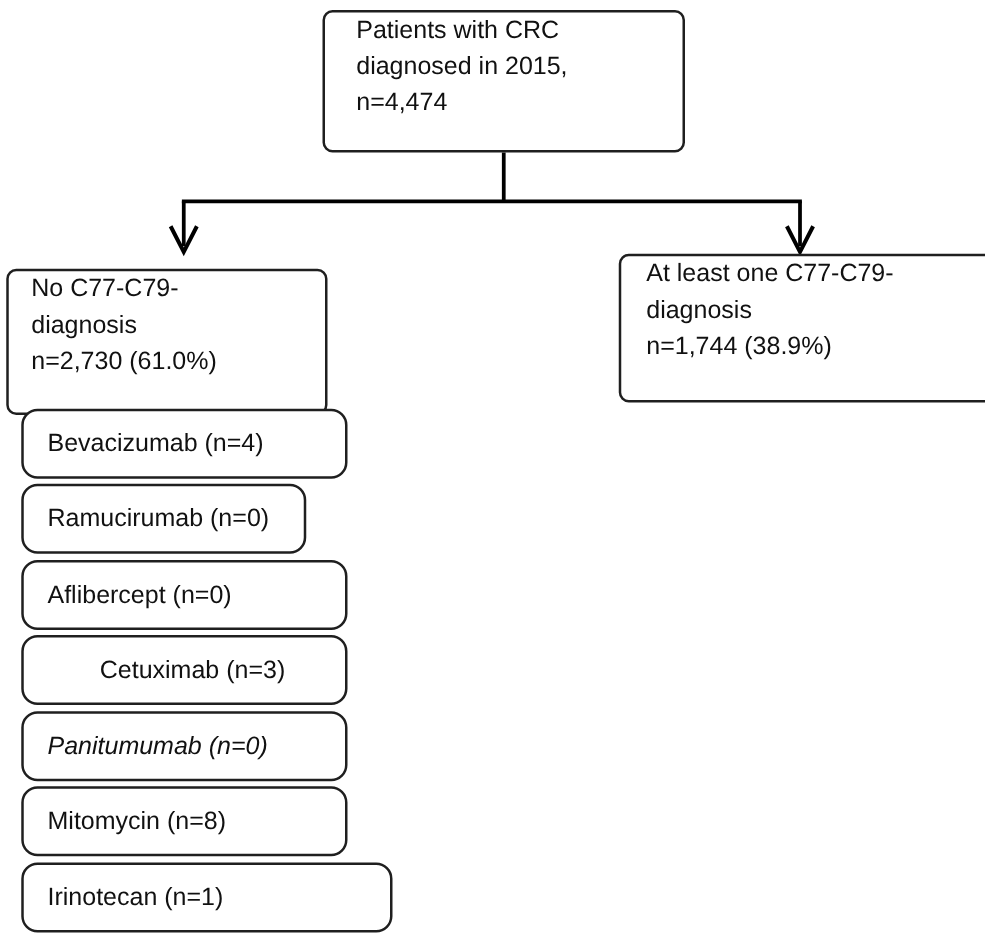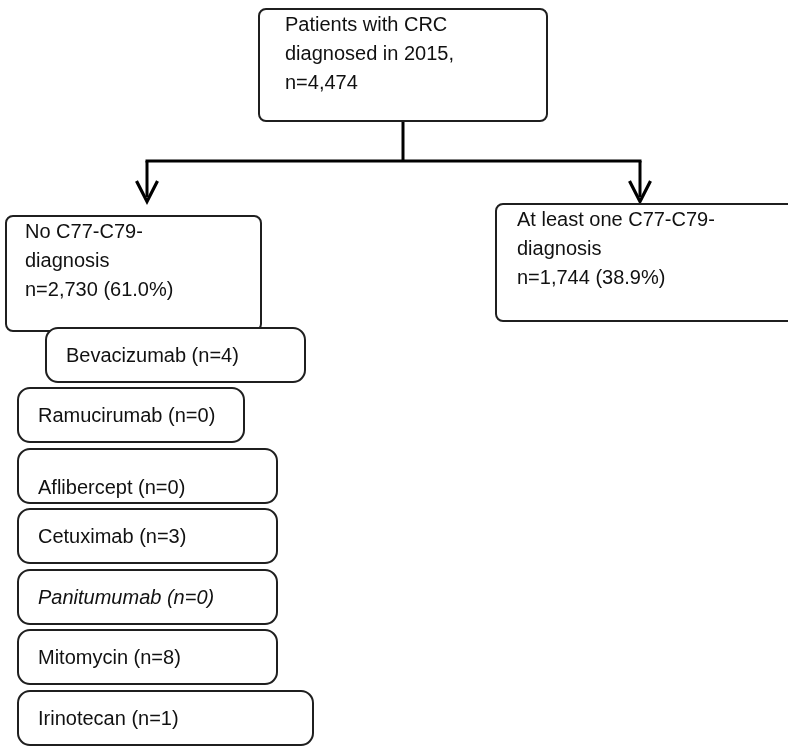--- a/index.html
+++ b/index.html
@@ -93,33 +93,33 @@
     <div class="line">diagnosis</div>
     <div class="line">n=2,730 (61.0%)</div>
   </div>
 
   <div class="box branch" style="left:495px; top:203px; width:304px; height:119px; padding-left:20px;">
     <div class="line">At least one C77-C79-</div>
     <div class="line">diagnosis</div>
     <div class="line">n=1,744 (38.9%)</div>
   </div>
 
-  <div class="box drug" style="left:17px; top:327px; width:261px; height:56px;margin-left:28px;">
+  <div class="box drug" style="left:17px; top:327px; width:261px; height:56px;">
     <span class="drug-label">Bevacizumab (n=4)</span>
   </div>
 
   <div class="box drug" style="left:17px; top:387px; width:228px; height:56px;">
     <span class="drug-label">Ramucirumab (n=0)</span>
   </div>
 
-  <div class="box drug" style="left:17px; top:448px; width:261px; height:56px;justify-content:flex-end;">
+  <div class="box drug" style="left:17px; top:448px; width:261px; height:56px;">
     <span class="drug-label">Aflibercept (n=0)</span>
   </div>
 
-  <div class="box drug" style="left:17px; top:508px; width:261px; height:56px;">
+  <div class="box drug" style="left:17px; top:508px; width:261px; height:56px;align-items:center;">
     <span class="drug-label">Cetuximab (n=3)</span>
   </div>
 
   <div class="box drug" style="left:17px; top:569px; width:261px; height:56px;font-style:italic;">
     <span class="drug-label">Panitumumab (n=0)</span>
   </div>
 
   <div class="box drug" style="left:17px; top:629px; width:261px; height:56px;">
     <span class="drug-label">Mitomycin (n=8)</span>
   </div>

